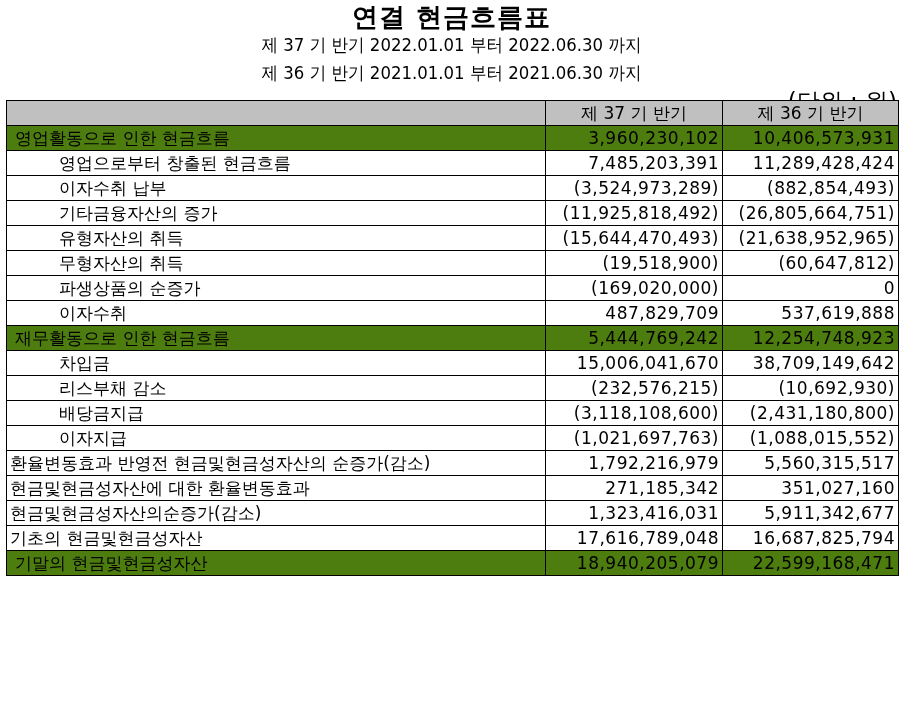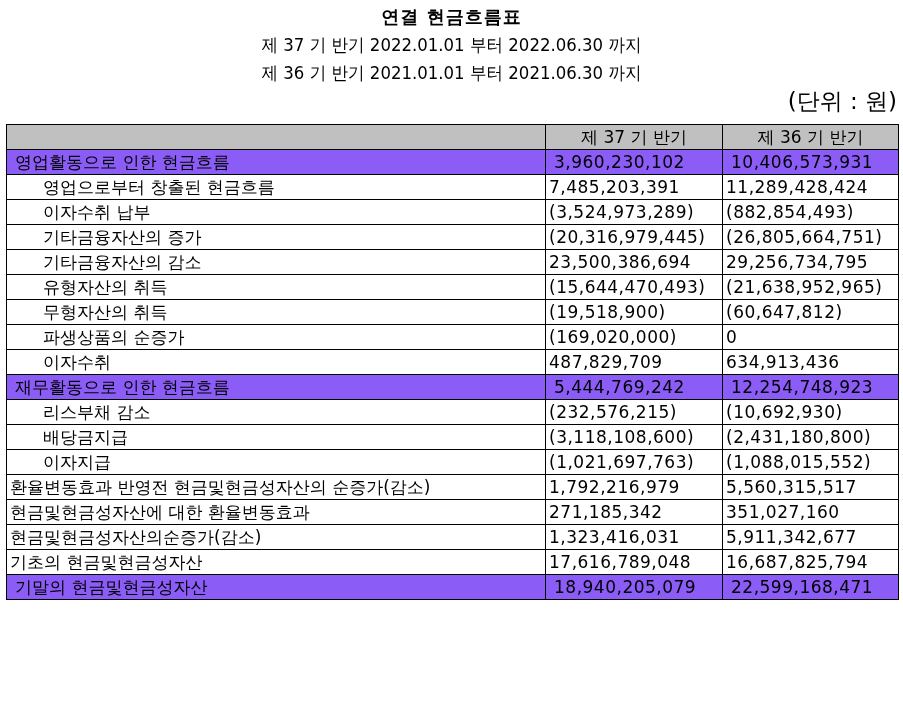--- a/index.html
+++ b/index.html
@@ -2,49 +2,49 @@
 <html><head>
 <meta charset="utf-8">
 <style>
   html, body { margin: 0; padding: 0; background: #ffffff; }
   body {
     width: 903px; height: 718px; overflow: hidden; position: relative;
     font-family: "DejaVu Sans", "Liberation Sans", sans-serif; color: #000;
   }
   .title {
     position: absolute; left: 0; width: 903px; top: 2px; text-align: center;
-    font-size: 18px; font-weight: bold; line-height: 30px; letter-spacing: 1px;
+    font-size: 26px; font-weight: bold; line-height: 30px; letter-spacing: 1px;
   }
   .period {
     position: absolute; left: 0; width: 903px; text-align: center;
     font-size: 18px; line-height: 24px; transform: scaleX(0.92);
   }
   .period.p1 { top: 33px; }
   .period.p2 { top: 61px; }
   .unit {
     position: absolute; right: 6px; top: 90px;
     font-size: 23px; line-height: 22px;
   }
   table {
-    position: absolute; left: 6px; top: 124px;
+    position: absolute; left: 6px; top: 100px;
     width: 892px; border-collapse: collapse; table-layout: fixed;
   }
   td, th {
     border: 1px solid #000; height: 24px; padding: 0 3px;
     font-size: 17px; line-height: 24px; white-space: nowrap; overflow: hidden;
     font-weight: normal;
   }
   col.c1 { width: 539px; }
   col.c2 { width: 177px; }
   col.c3 { width: 176px; }
   thead th { background: #c0c0c0; text-align: center; }
-  td.num { letter-spacing: 0.5px; }
+  td.num { text-align: right; letter-spacing: 0.5px; }
   td.label { text-align: left; }
-  td.label.indent { padding-left: 36px; }
-  tr.section td { background: #8b5cf6; padding-left: 8px; }
+  td.label.indent { padding-left: 52px; }
+  tr.section td { background: #4d7c0f; padding-left: 8px; }
 </style>
 </head>
 <body>
 
 <div class="title">연결 현금흐름표</div>
 <div class="period p1">제 37 기 반기 2022.01.01 부터 2022.06.30 까지</div>
 <div class="period p2">제 36 기 반기 2021.01.01 부터 2021.06.30 까지</div>
 <div class="unit">(단위 : 원)</div>
 
 <table>
@@ -71,52 +71,52 @@
         <td class="num">7,485,203,391</td>
         <td class="num">11,289,428,424</td>
       </tr>
       <tr>
         <td class="label indent">이자수취 납부</td>
         <td class="num">(3,524,973,289)</td>
         <td class="num">(882,854,493)</td>
       </tr>
       <tr>
         <td class="label indent">기타금융자산의 증가</td>
-        <td class="num">(20,316,979,445)</td>
+        <td class="num">(11,925,818,492)</td>
         <td class="num">(26,805,664,751)</td>
-      </tr>
-      <tr>
-        <td class="label indent">기타금융자산의 감소</td>
-        <td class="num">23,500,386,694</td>
-        <td class="num">29,256,734,795</td>
       </tr>
       <tr>
         <td class="label indent">유형자산의 취득</td>
         <td class="num">(15,644,470,493)</td>
         <td class="num">(21,638,952,965)</td>
       </tr>
       <tr>
         <td class="label indent">무형자산의 취득</td>
         <td class="num">(19,518,900)</td>
         <td class="num">(60,647,812)</td>
       </tr>
       <tr>
         <td class="label indent">파생상품의 순증가</td>
         <td class="num">(169,020,000)</td>
         <td class="num">0</td>
       </tr>
       <tr>
         <td class="label indent">이자수취</td>
         <td class="num">487,829,709</td>
-        <td class="num">634,913,436</td>
+        <td class="num">537,619,888</td>
       </tr>
       <tr class="section">
         <td class="label">재무활동으로 인한 현금흐름</td>
         <td class="num">5,444,769,242</td>
         <td class="num">12,254,748,923</td>
+      </tr>
+      <tr>
+        <td class="label indent">차입금</td>
+        <td class="num">15,006,041,670</td>
+        <td class="num">38,709,149,642</td>
       </tr>
       <tr>
         <td class="label indent">리스부채 감소</td>
         <td class="num">(232,576,215)</td>
         <td class="num">(10,692,930)</td>
       </tr>
       <tr>
         <td class="label indent">배당금지급</td>
         <td class="num">(3,118,108,600)</td>
         <td class="num">(2,431,180,800)</td>

